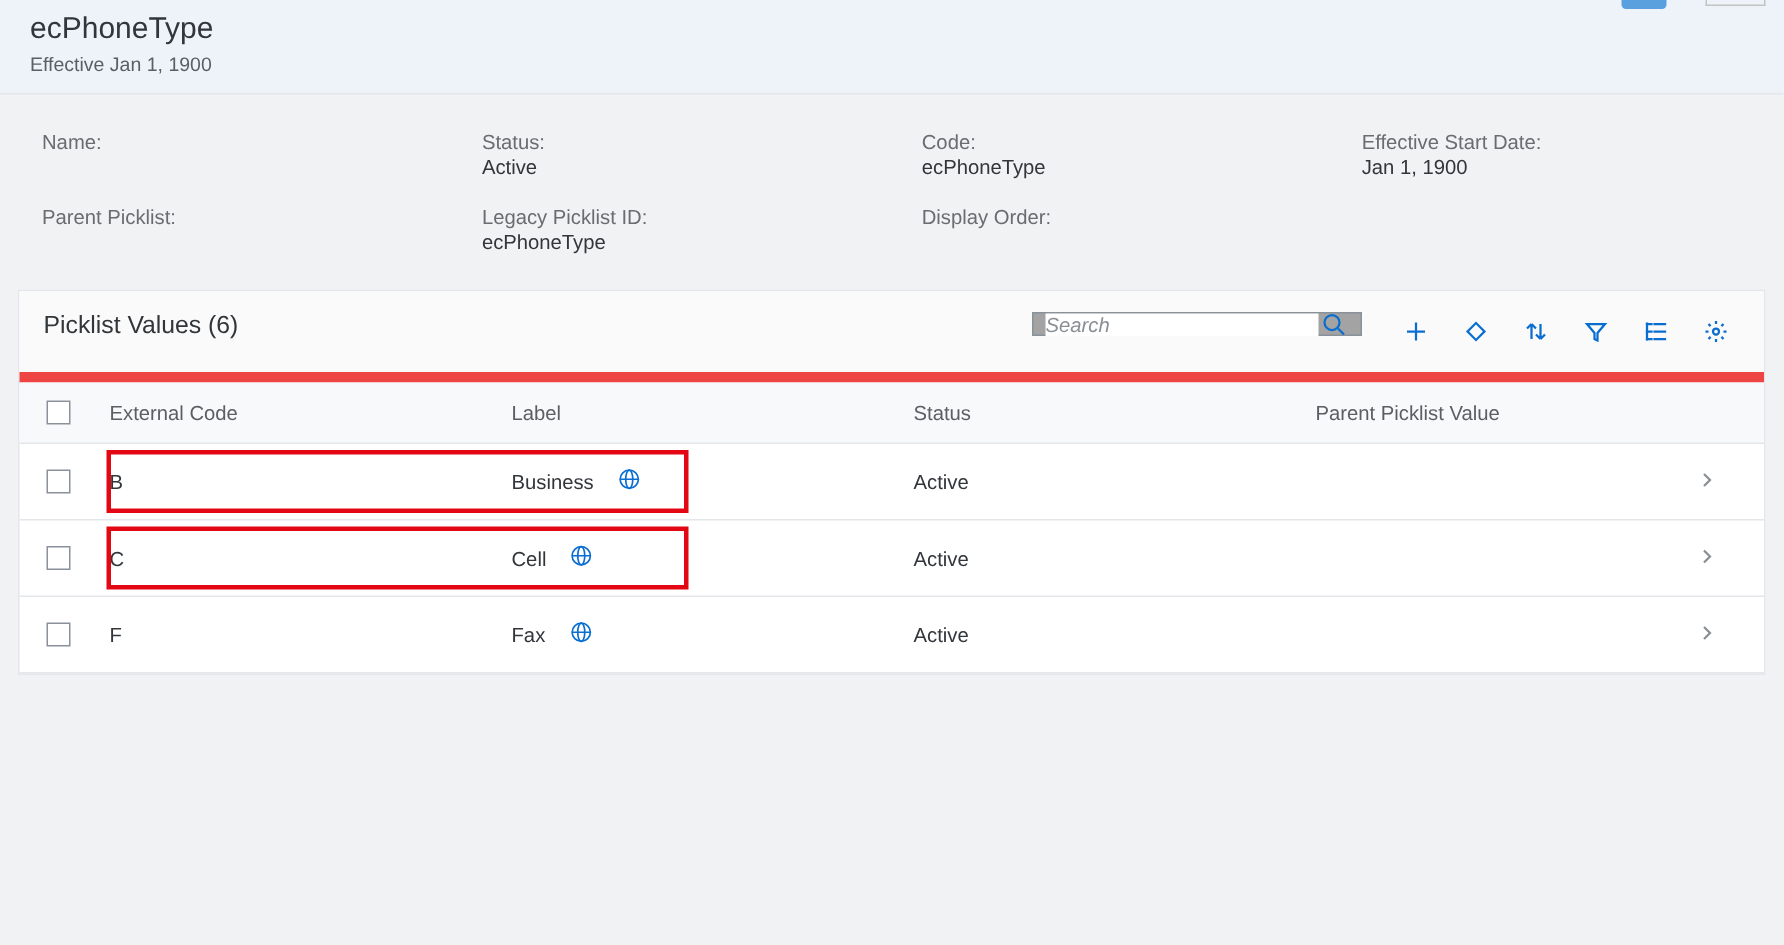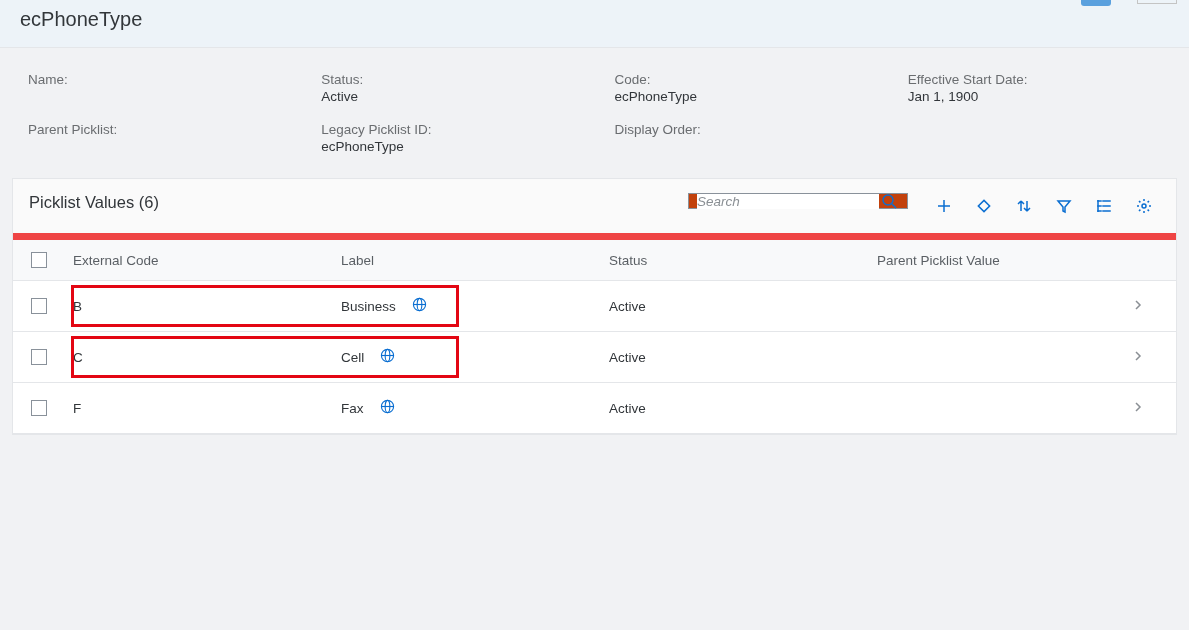--- a/index.html
+++ b/index.html
@@ -67,21 +67,21 @@
   }
   .panel-title {
     font-size: 16.5px;
     color: #32363a;
     flex: 1;
   }
   .search-box {
     display: flex;
     align-items: center;
     border: 1px solid #89919a;
-    background: #c2410c;
+    background: #a3a3a3;
     width: 220px;
     height: 16px;
     padding: 0 8px;
     margin-right: 12px;
   }
   .search-box input {
     border: none;
     outline: none;
     flex: 1;
     font-size: 13.5px;
@@ -144,20 +144,21 @@
 </style>
 </head>
 <body>
 
 <div class="header-band" style="position:relative;">
   <div class="top-btns">
     <div class="blue-chip"></div>
     <div class="outline-chip"></div>
   </div>
   <div class="header-title">ecPhoneType</div>
+  <div class="header-sub">Effective Jan 1, 1900</div>
 </div>
 
 <div class="details">
   <div class="field">
     <div class="label">Name:</div>
     <div class="value"></div>
   </div>
   <div class="field">
     <div class="label">Status:</div>
     <div class="value">Active</div>

